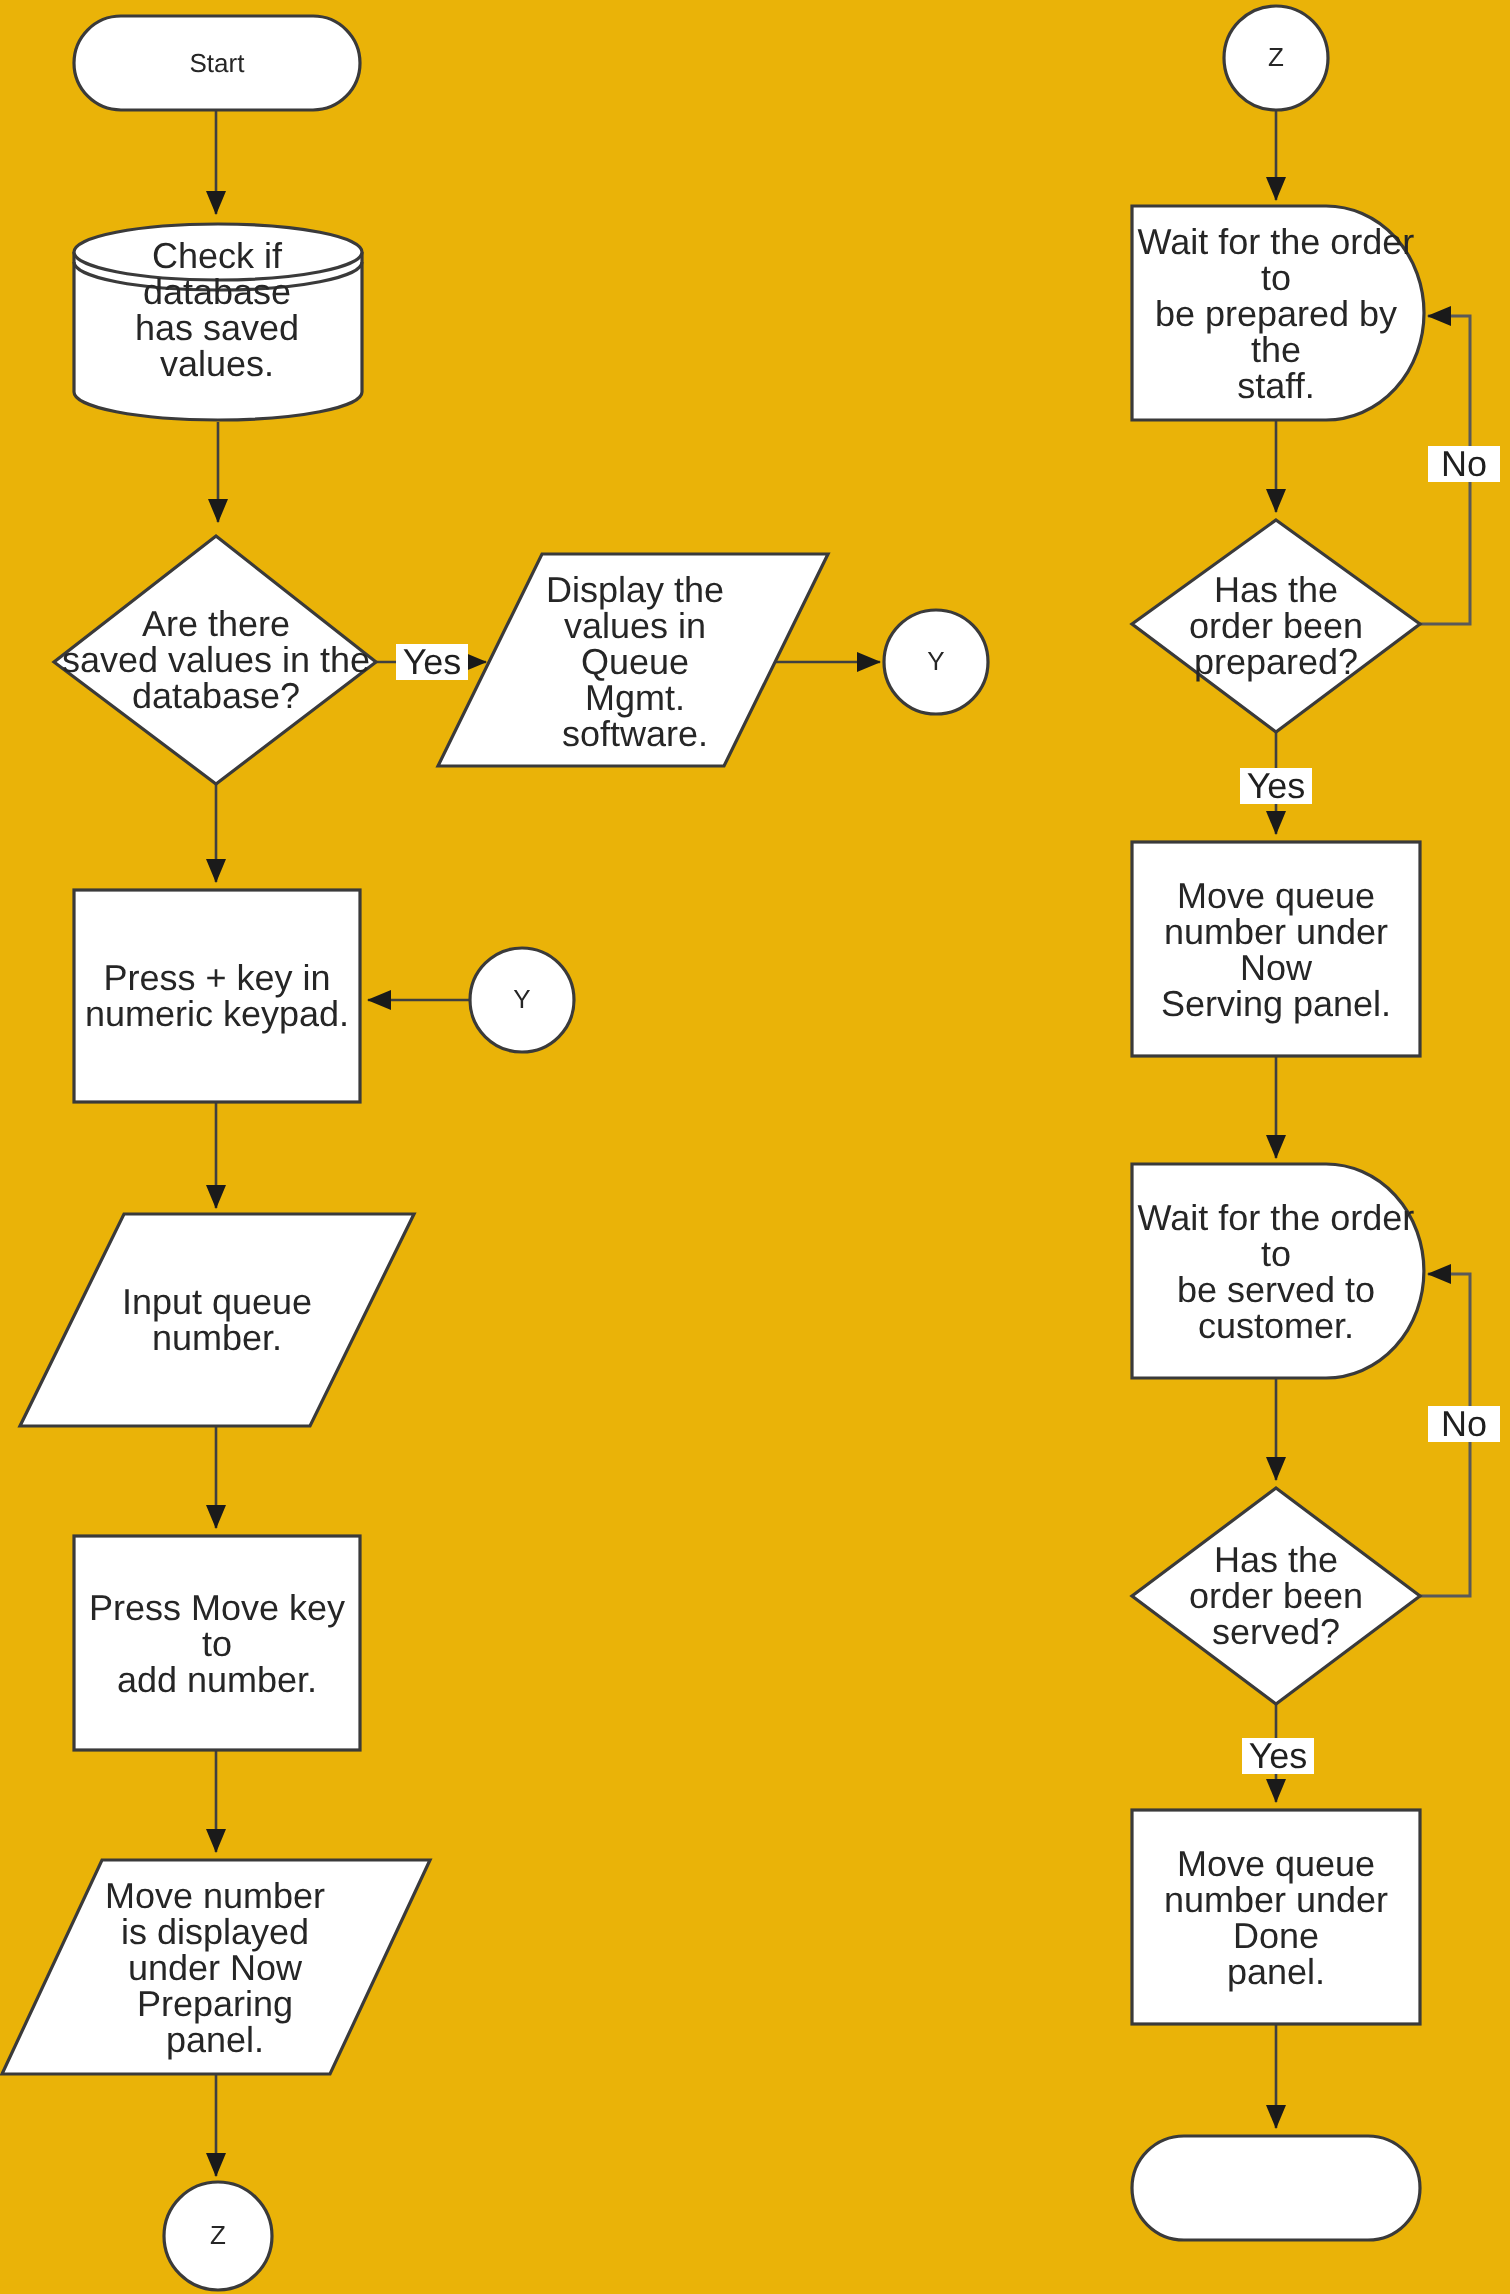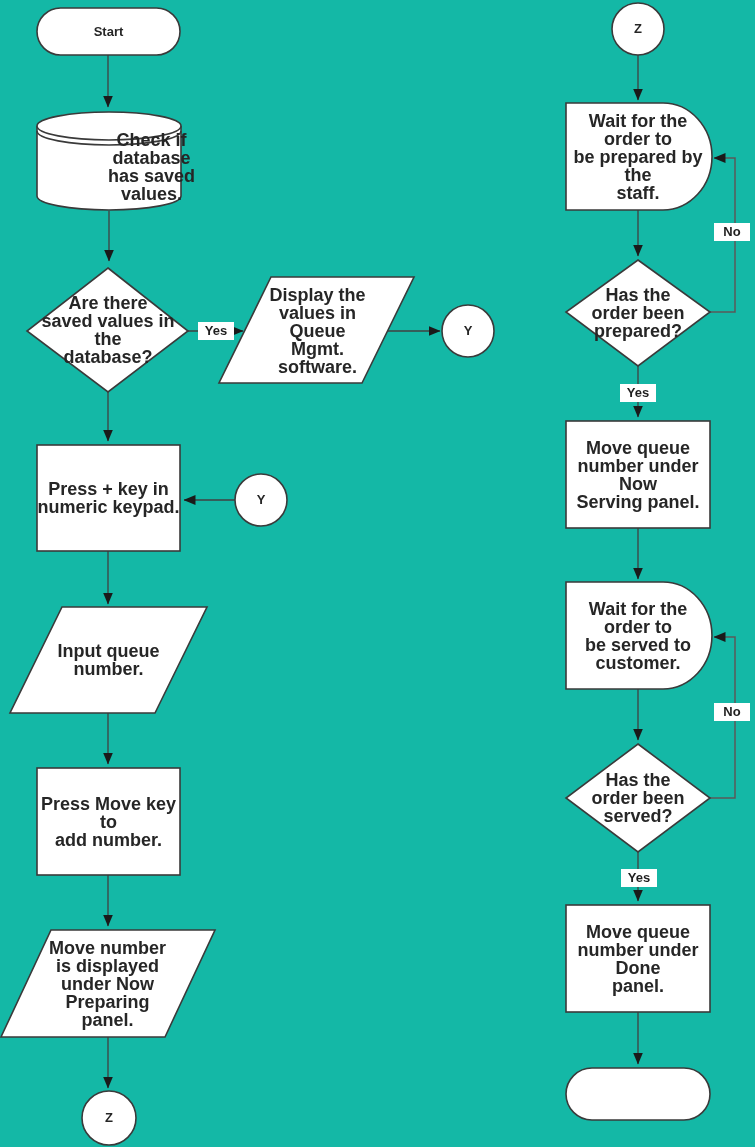--- a/index.html
+++ b/index.html
@@ -4,24 +4,23 @@
 <style>
   html, body {
     margin: 0;
     padding: 0;
     background: #ffffff;
   }
   .canvas {
     position: relative;
     width: 755px;
     height: 1147px;
-    background: #14b8a6;
+    background: #eab308;
     font-family: "Liberation Sans", sans-serif;
     overflow: hidden;
-    font-weight: bold;
   }
   .canvas svg {
     position: absolute;
     left: 0;
     top: 0;
   }
   .node-label {
     position: absolute;
     display: flex;
     align-items: center;
@@ -31,21 +30,21 @@
     font-size: 18px;
     line-height: 18px;
     color: #262626;
     pointer-events: none;
   }
   .edge-label {
     position: absolute;
     display: flex;
     align-items: center;
     justify-content: center;
-    font-size: 13px;
+    font-size: 18px;
     line-height: 16px;
     color: #1f1f1f;
     background: #ffffff;
     padding: 0 1px;
     pointer-events: none;
   }
   .terminator-label { font-size: 13px; }
   .connector-label { font-size: 13px; }
 </style>
 </head>
@@ -124,21 +123,21 @@
       <polygon points="638,744 710,798 638,852 566,798"></polygon>
 
       <rect x="566" y="905" width="144" height="107"></rect>
 
       <rect x="566" y="1068" width="144" height="52" rx="26"></rect>
     </g>
   </svg>
 
   <div class="node-label terminator-label" style="left:37px; top:8px; width:143px; height:47px;">Start</div>
 
-  <div class="node-label" style="left:37px; top:133px; width:143px; height:68px;padding-left:43px;">Check if database
+  <div class="node-label" style="left:37px; top:121px; width:143px; height:68px;">Check if database
 has saved values.</div>
 
   <div class="node-label" style="left:30px; top:286px; width:156px; height:88px;">Are there
 saved values in the
 database?</div>
 
   <div class="node-label" style="left:245px; top:282px; width:145px; height:97px;">Display the
 values in
 Queue
 Mgmt.

